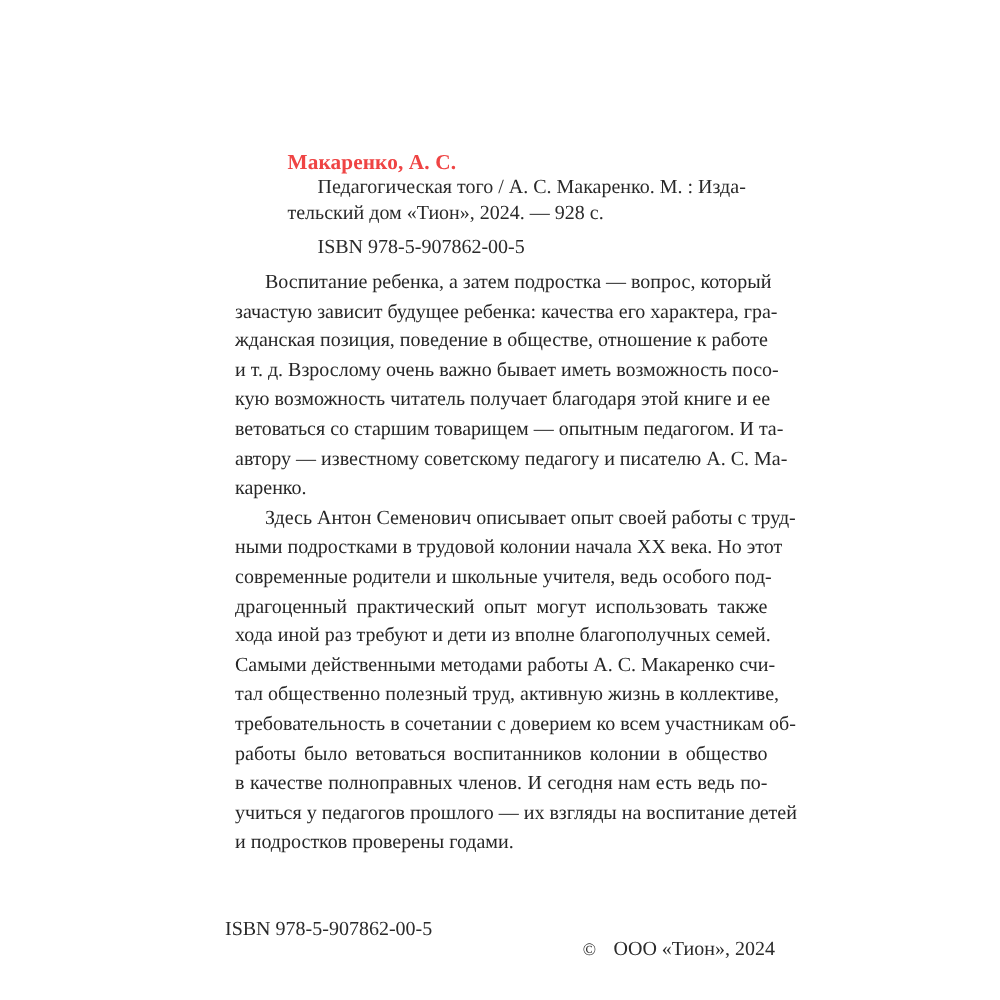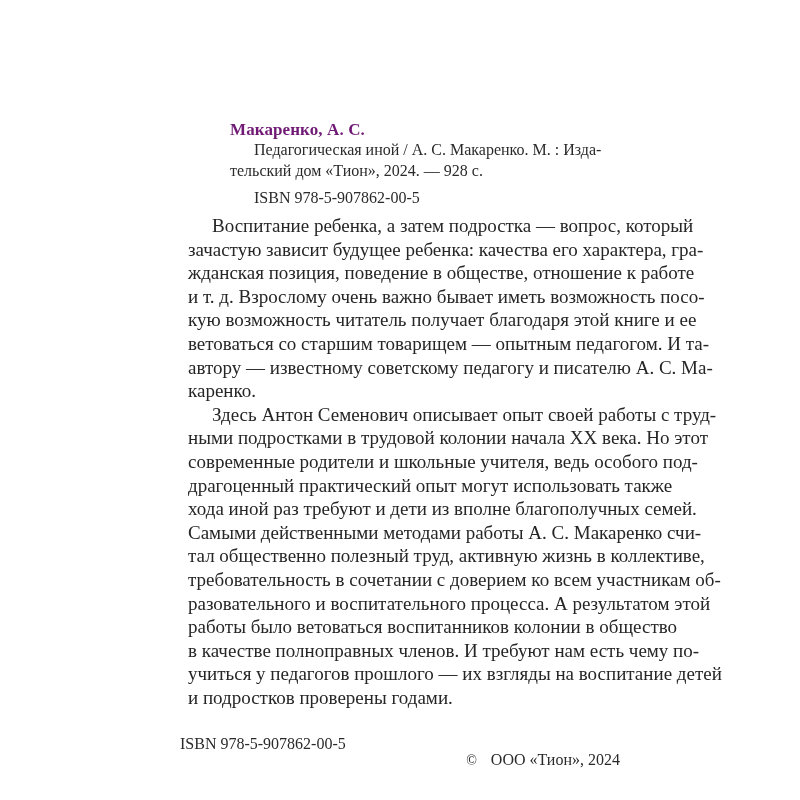--- a/index.html
+++ b/index.html
@@ -21,21 +21,21 @@
       width: 800px; height: 800px;
       background: #ffffff;
     }
     .author {
       position: absolute;
       left: 230px;
       top: 120px;
       font-size: 17px;
       font-weight: bold;
       letter-spacing: 0.1px;
-      color: #701a75;
+      color: #ef4444;
       text-align: right;
     }
     .biblio {
       position: absolute;
       left: 230px;
       top: 139px;
       width: 384px;
       font-size: 16px;
       line-height: 21px;
       color: #2a2a2a;
@@ -50,21 +50,21 @@
       left: 254px;
       top: 189px;
       font-size: 16px;
       color: #2a2a2a;
     }
     .body-text {
       position: absolute;
       left: 188px;
       top: 214px;
       width: 426px;
-      font-size: 19px;
+      font-size: 16px;
       line-height: 23.6px;
       color: #262626;
     }
     .body-text .ln {
       display: block;
       white-space: nowrap;
       text-align: justify;
       text-align-last: justify;
       height: 23.6px;
     }
@@ -92,21 +92,21 @@
     .footer .copy-sym { margin-right: 14px; font-size: 14px; }
   </style>
 </head>
 <body>
 
 <div class="page">
 
   <div class="author">Макаренко, А. С.</div>
 
   <div class="biblio">
-    <span class="line indent">Педагогическая иной / А. С. Макаренко. М. : Изда-</span>
+    <span class="line indent">Педагогическая того / А. С. Макаренко. М. : Изда-</span>
     <span class="line">тельский дом «Тион», 2024. — 928 с.</span>
   </div>
 
   <div class="isbn-top">ISBN 978-5-907862-00-5</div>
 
   <div class="body-text">
 
     <span class="ln first">Воспитание ребенка, а затем подростка — вопрос, который</span>
     <span class="ln">зачастую зависит будущее ребенка: качества его характера, гра-</span>
     <span class="ln">жданская позиция, поведение в обществе, отношение к работе</span>
@@ -117,23 +117,22 @@
     <span class="ln last">каренко.</span>
 
     <span class="ln first">Здесь Антон Семенович описывает опыт своей работы с труд-</span>
     <span class="ln">ными подростками в трудовой колонии начала XX века. Но этот</span>
     <span class="ln">современные родители и школьные учителя, ведь особого под-</span>
     <span class="ln">драгоценный практический опыт могут использовать также</span>
     <span class="ln">хода иной раз требуют и дети из вполне благополучных семей.</span>
     <span class="ln">Самыми действенными методами работы А. С. Макаренко счи-</span>
     <span class="ln">тал общественно полезный труд, активную жизнь в коллективе,</span>
     <span class="ln">требовательность в сочетании с доверием ко всем участникам об-</span>
-    <span class="ln">разовательного и воспитательного процесса. А результатом этой</span>
     <span class="ln">работы было ветоваться воспитанников колонии в общество</span>
-    <span class="ln">в качестве полноправных членов. И требуют нам есть чему по-</span>
+    <span class="ln">в качестве полноправных членов. И сегодня нам есть ведь по-</span>
     <span class="ln">учиться у педагогов прошлого — их взгляды на воспитание детей</span>
     <span class="ln last">и подростков проверены годами.</span>
   </div>
 
   <div class="footer">
     <span class="isbn-bottom">ISBN 978-5-907862-00-5</span>
     <span class="copyright">
       <span class="copy-sym">©</span><span>ООО «Тион», 2024</span>
     </span>
   </div>

